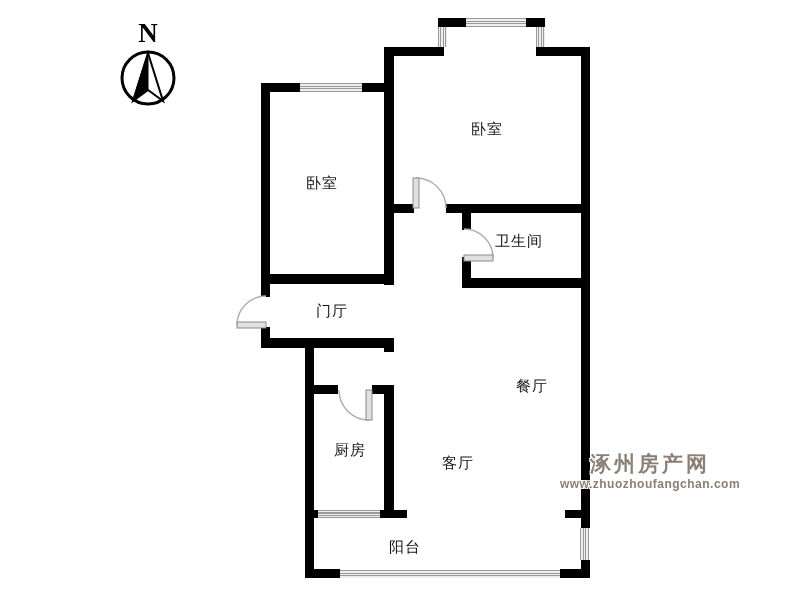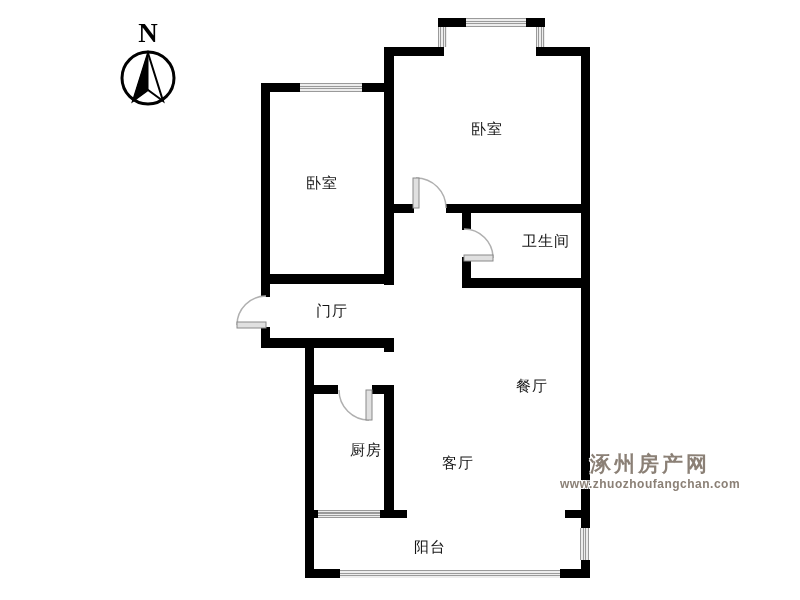--- a/index.html
+++ b/index.html
@@ -99,25 +99,25 @@
       <rect x="464" y="255" width="29" height="6" fill="#e0e0e0" stroke="#8a8a8a" stroke-width="1"></rect>
     </g>
     <g>
       <path d="M 369 420 A 30 30 0 0 1 339 390" fill="#fff" stroke="#b0b0b0" stroke-width="1.5"></path>
       <rect x="366" y="390" width="6" height="30" fill="#e0e0e0" stroke="#8a8a8a" stroke-width="1"></rect>
     </g>
   </svg>
 
   <div class="room-label" style="left:487px;top:129px">卧室</div>
   <div class="room-label" style="left:322px;top:183px">卧室</div>
-  <div class="room-label" style="left:546px;top:241px">卫生间</div>
+  <div class="room-label" style="left:519px;top:241px">卫生间</div>
   <div class="room-label" style="left:332px;top:311px">门厅</div>
-  <div class="room-label" style="left:366px;top:450px">厨房</div>
+  <div class="room-label" style="left:350px;top:450px">厨房</div>
   <div class="room-label" style="left:532px;top:386px">餐厅</div>
   <div class="room-label" style="left:458px;top:463px">客厅</div>
-  <div class="room-label" style="left:430px;top:547px">阳台</div>
+  <div class="room-label" style="left:405px;top:547px">阳台</div>
 
   <div class="watermark">
     <div class="wm-name">涿州房产网</div>
     <div class="wm-url">www.zhuozhoufangchan.com</div>
   </div>
 
 </div>
 
 </body></html>

